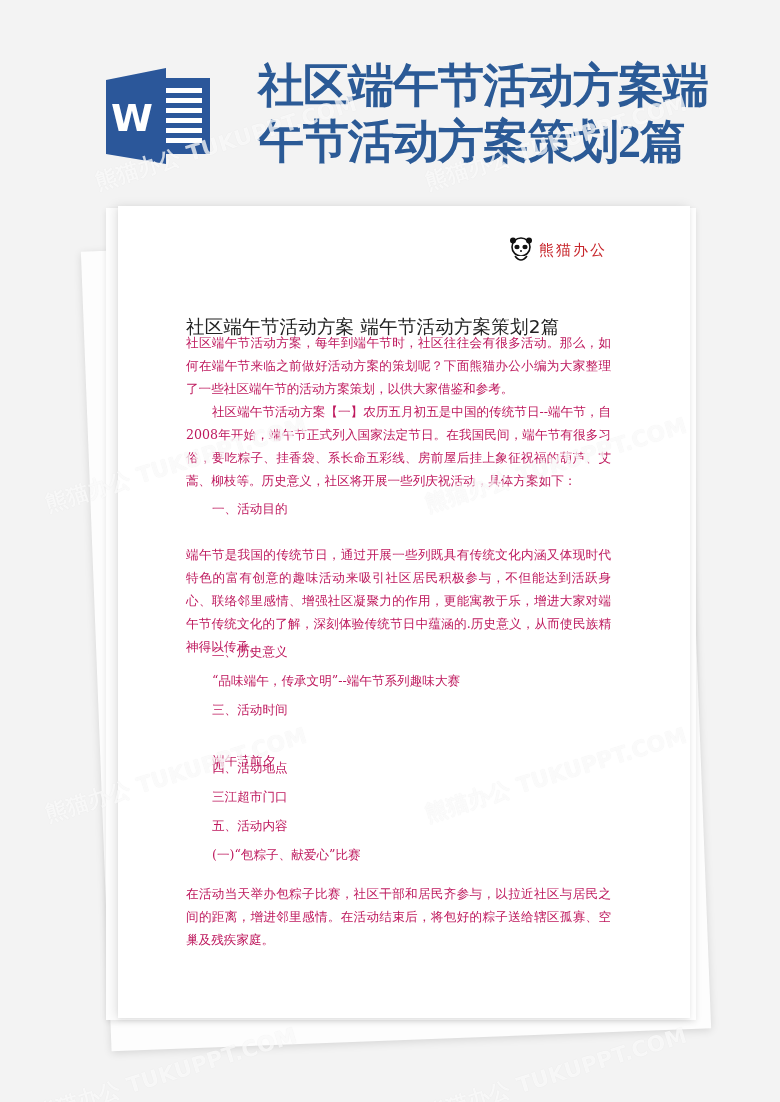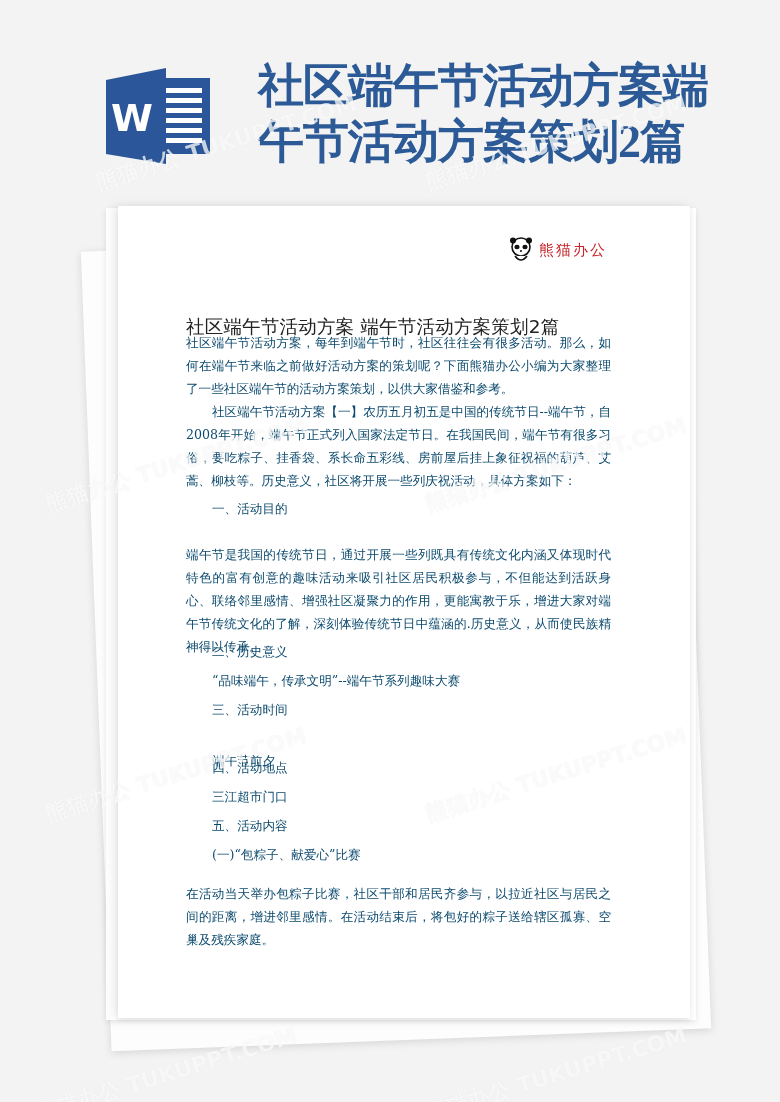--- a/index.html
+++ b/index.html
@@ -46,21 +46,21 @@
   .brand-label {
     color: #c7252b; font-family: "DejaVu Sans", sans-serif; font-weight: normal;
     font-size: 15px; letter-spacing: 2px;
   }
 
   .doc-title {
     position: absolute; left: 186px; top: 274px;
     font-family: "DejaVu Sans", "Liberation Sans", sans-serif;
     font-size: 18.5px; color: #222; letter-spacing: 0.2px; margin-top: 40px;
   }
-  .p { position: absolute; left: 186px; width: 425px; color: #0c4a6e;
+  .p { position: absolute; left: 186px; width: 425px; color: #be185d;
        font-family: "DejaVu Serif", "Liberation Serif", serif; font-size: 12.6px; line-height: 23px;
        text-align: justify; }
   .indent { left: 212px; width: 400px; }
 </style>
 </head>
 <body>
 
 <div class="stage">
 
   <svg class="word-icon" viewBox="0 0 104 96">

